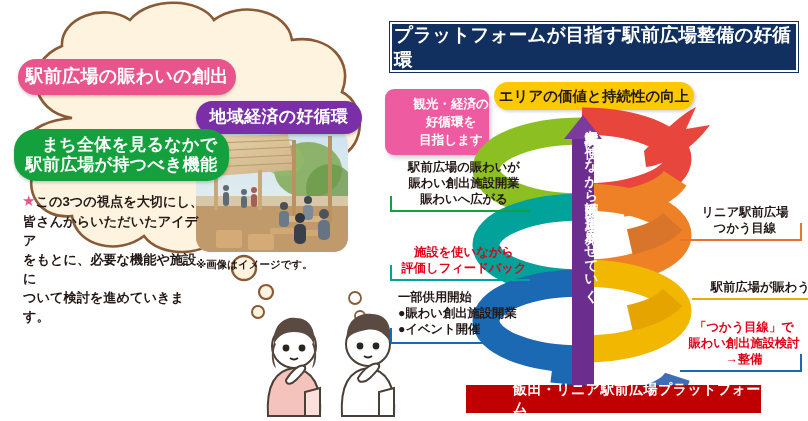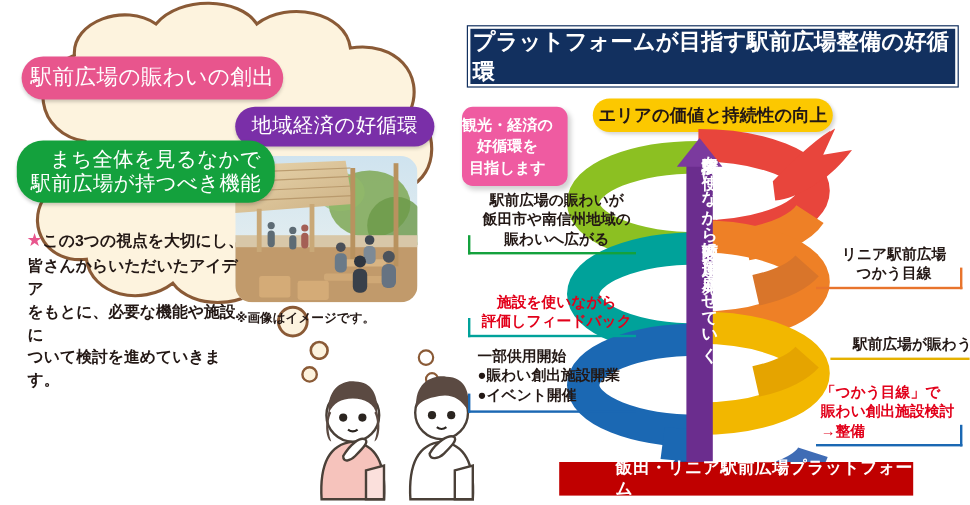--- a/index.html
+++ b/index.html
@@ -4,23 +4,23 @@
 <style>
   html,body{margin:0;padding:0;background:#fff;}
   body{width:808px;height:421px;position:relative;overflow:hidden;
        font-family:"Liberation Sans","DejaVu Sans",sans-serif;}
   .abs{position:absolute;}
 
   
   #cloud-wrap{left:0;top:0;width:395px;height:300px;}
   #cloud-svg{position:absolute;left:0;top:0;}
 
-  .badge{position:absolute;border-radius:22px;color:#fff;font-weight:normal;
+  .badge{position:absolute;border-radius:22px;color:#fff;font-weight:bold;
          text-align:center;line-height:1.18;letter-spacing:.3px;
-         display:flex;align-items:center;justify-content:center;}
+         display:flex;align-items:center;justify-content:center;margin-top:12px;}
   #badge-nigiwai{left:18px;top:47px;width:218px;height:36px;font-size:18px;
       background:#e8558d;box-shadow:0 2px 3px rgba(0,0,0,.18);}
   #badge-keizai{left:196px;top:89px;width:166px;height:33px;font-size:17px;
       background:#7a2fa8;box-shadow:0 2px 3px rgba(0,0,0,.18);}
   #badge-machi{left:14px;top:117px;width:215px;height:52px;font-size:17px;
       background:#14a13d;box-shadow:0 2px 3px rgba(0,0,0,.18);text-align:right;}
 
   #cloud-note{left:22px;top:190px;width:185px;font-size:13.2px;color:#231815;
       line-height:1.45;font-weight:600;}
   #cloud-note .star{color:#e8558d;font-size:15px;}
@@ -35,23 +35,23 @@
   
   #people{left:250px;top:288px;width:165px;height:133px;}
 
   
   #title-bar{left:392px;top:24px;width:400px;height:42px;background:#12305f;
      border:2px solid #12305f;outline:2px solid #fff;
      box-shadow:0 0 0 3px #12305f;
      display:flex;align-items:center;justify-content:center;
      color:#fff;font-size:18.5px;font-weight:bold;letter-spacing:.2px;}
 
-  #pink-box{left:385px;top:89px;width:88px;height:66px;background:#ef5ba1;
+  #pink-box{left:385px;top:89px;width:104px;height:66px;background:#ef5ba1;
      border-radius:9px;color:#fff;font-weight:bold;font-size:12.6px;
-     line-height:1.45;display:flex;align-items:center;justify-content:flex-start;
+     line-height:1.45;display:flex;align-items:center;justify-content:flex-end;
      text-align:center;box-shadow:2px 3px 4px rgba(0,0,0,.18);}
 
   #yellow-pill{left:494px;top:82px;width:200px;height:28px;background:#fcc800;
      border-radius:14px;display:flex;align-items:center;justify-content:center;
      color:#231815;font-weight:bold;font-size:14.5px;
      box-shadow:2px 2px 3px rgba(0,0,0,.16);}
 
   
   #spiral{left:392px;top:105px;}
 
@@ -70,21 +70,21 @@
   #c-feedback{left:388px;top:245px;width:152px;font-size:12.3px;color:#e2001a;
       text-align:center;}
   #c-ichibu{left:398px;top:290px;width:150px;font-size:12.3px;color:#231815;
       text-align:left;}
 
   #c-linear{left:686px;top:205px;width:118px;font-size:12.3px;color:#231815;
       text-align:center;}
   #c-nigiwau{left:698px;top:280px;width:112px;font-size:12.3px;color:#231815;
       text-align:right;}
   #c-tsukau{left:684px;top:320px;width:120px;font-size:12.3px;color:#e2001a;
-      }
+      text-align:center;}
 
   #red-bar{left:466px;top:385px;width:248px;height:28px;background:#c00000;
      display:flex;align-items:center;justify-content:center;color:#fff;
      font-weight:bold;font-size:14px;letter-spacing:.4px;padding-left:47px;}
 </style>
 </head>
 <body>
 
 <div class="abs" id="cloud-wrap">
   <svg id="cloud-svg" width="395" height="300" viewBox="0 0 395 300">
@@ -271,21 +271,21 @@
   <g>
     <rect x="180" y="30" width="22" height="262" fill="#6b2d8e"></rect>
     <path d="M172,34 L191,10 L210,34 Z" fill="#7b3a9e"></path>
   </g>
 </svg>
 
 <div class="abs" id="vtext">駅前広場を使いながら可変的に運用し発展させていく</div>
 
 <div class="callout" id="c-hirogaru">
   <div>駅前広場の賑わいが</div>
-  <div>飯田市や南信州地域の</div>
+  <div>賑わい創出施設開業</div>
   <div>賑わいへ広がる</div>
   <div class="bar" style="left:2px;top:50px;width:140px;height:2px;background:#14a13d;"></div>
   <div class="bar" style="left:2px;top:36px;width:2px;height:16px;background:#14a13d;"></div>
 </div>
 
 <div class="callout" id="c-feedback">
   <div>施設を使いながら</div>
   <div>評価しフィードバック</div>
   <div class="bar" style="left:2px;top:34px;width:140px;height:2px;background:#00a29a;"></div>
   <div class="bar" style="left:2px;top:20px;width:2px;height:16px;background:#00a29a;"></div>

